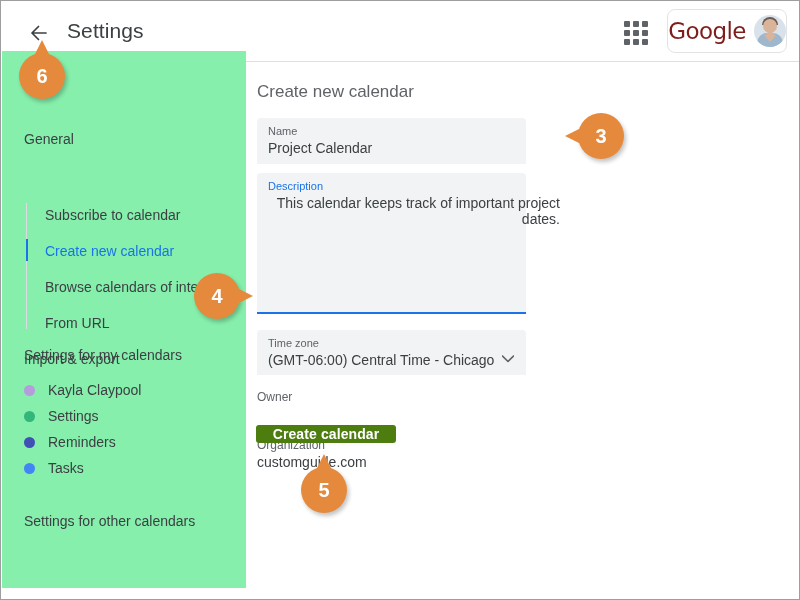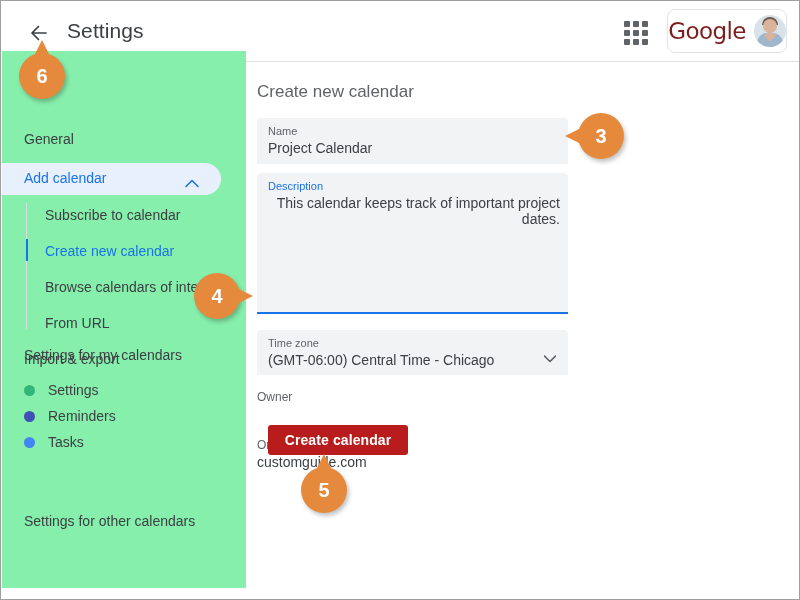--- a/index.html
+++ b/index.html
@@ -228,21 +228,21 @@
     position: absolute;
     left: 11px; top: 19px;
     font-size: 17px;
     color: #5f6368;
     white-space: nowrap;
   }
 
   .field {
     position: absolute;
     left: 11px;
-    width: 311px;
+    width: 269px;
     background: #f1f3f4;
     border-radius: 4px 4px 0 0;
   }
   .field .flabel {
     position: absolute;
     left: 11px; top: 7px;
     font-size: 11px;
     color: #5f6368;
     white-space: nowrap;
   }
@@ -280,23 +280,23 @@
     font-size: 14px;
     color: #3c4043;
     white-space: nowrap;
   }
   .lbl-owner { top: 327px; }
   .lbl-org   { top: 375px; }
   .val-org   { top: 391px; }
 
   .create-btn {
     position: absolute;
-    left: 22px; top: 362px;
-    width: 140px; height: 30px;
-    background: #b91c1c;
+    left: 10px; top: 362px;
+    width: 140px; height: 18px;
+    background: #4d7c0f;
     border: none;
     border-radius: 3px;
     color: #ffffff;
     font-family: "Liberation Sans", sans-serif;
     font-size: 14px;
     font-weight: 700;
     cursor: pointer;
     letter-spacing: .1px;
   }
 
@@ -391,42 +391,38 @@
         <span class="hair"></span>
         <span class="face"></span>
       </span>
     </div>
   </div>
 
   <div class="sidebar">
 
     <div class="side-item side-general">General</div>
 
-    <div class="add-calendar-pill">
-      <span class="lbl">Add calendar</span>
-      <span class="chev">
-        <svg width="14" height="9" viewBox="0 0 14 9" aria-hidden="true">
-          <path d="M1 7.5L7 1.5L13 7.5" fill="none" stroke="#1a73e8" stroke-width="1.6" stroke-linecap="round" stroke-linejoin="round"></path>
-        </svg>
-      </span>
-    </div>
 
     <div class="subrail"></div>
     <div class="subrail-active"></div>
 
     <div class="sub-item sub-0">Subscribe to calendar</div>
     <div class="sub-item sub-1 active">Create new calendar</div>
     <div class="sub-item sub-2">Browse calendars of interest</div>
     <div class="sub-item sub-3">From URL</div>
 
     <div class="side-item side-import">Import &amp; export</div>
 
     <div class="section-head sh-my">Settings for my calendars</div>
 
     <div class="cal-list">
+      <div class="cal-row">
+        <span class="cal-dot" style="background:#b39ddb"></span>
+        <span class="cal-name">Kayla Claypool</span>
+      </div>
       <div class="cal-row">
         <span class="cal-dot" style="background:#33b679"></span>
         <span class="cal-name">Settings</span>
       </div>
       <div class="cal-row">
         <span class="cal-dot" style="background:#3f51b5"></span>
         <span class="cal-name">Reminders</span>
       </div>
       <div class="cal-row">
         <span class="cal-dot" style="background:#4285f4"></span>

